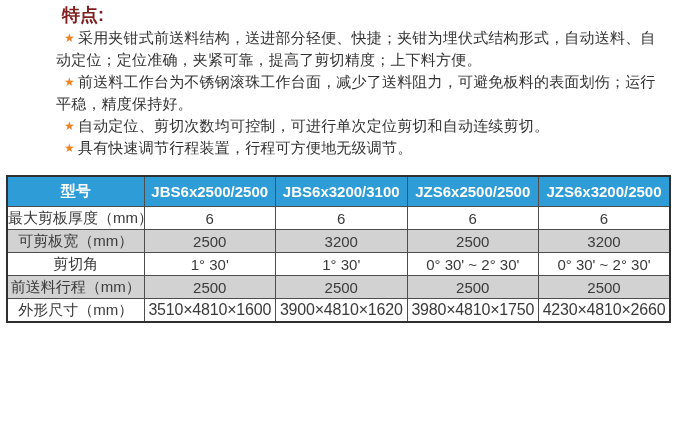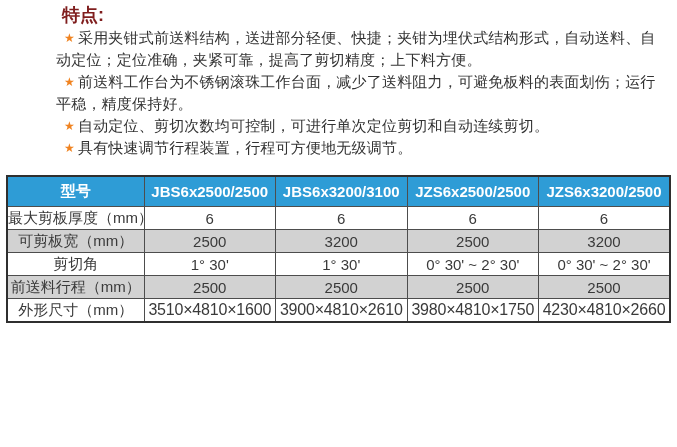--- a/index.html
+++ b/index.html
@@ -129,18 +129,18 @@
     <tr class="gray">
       <td>前送料行程（mm）</td>
       <td>2500</td>
       <td>2500</td>
       <td>2500</td>
       <td>2500</td>
     </tr>
     <tr>
       <td>外形尺寸（mm）</td>
       <td class="dim">3510×4810×1600</td>
-      <td class="dim">3900×4810×2610</td>
+      <td class="dim">3900×4810×1620</td>
       <td class="dim">3980×4810×1750</td>
       <td class="dim">4230×4810×2660</td>
     </tr>
   </tbody>
 </table>
 
 </body></html>

